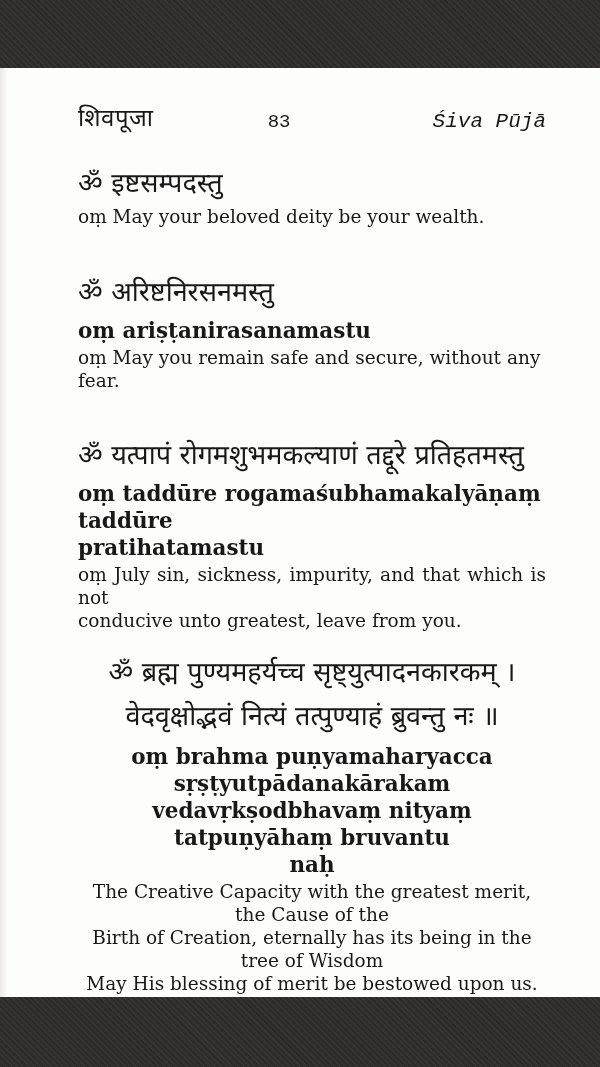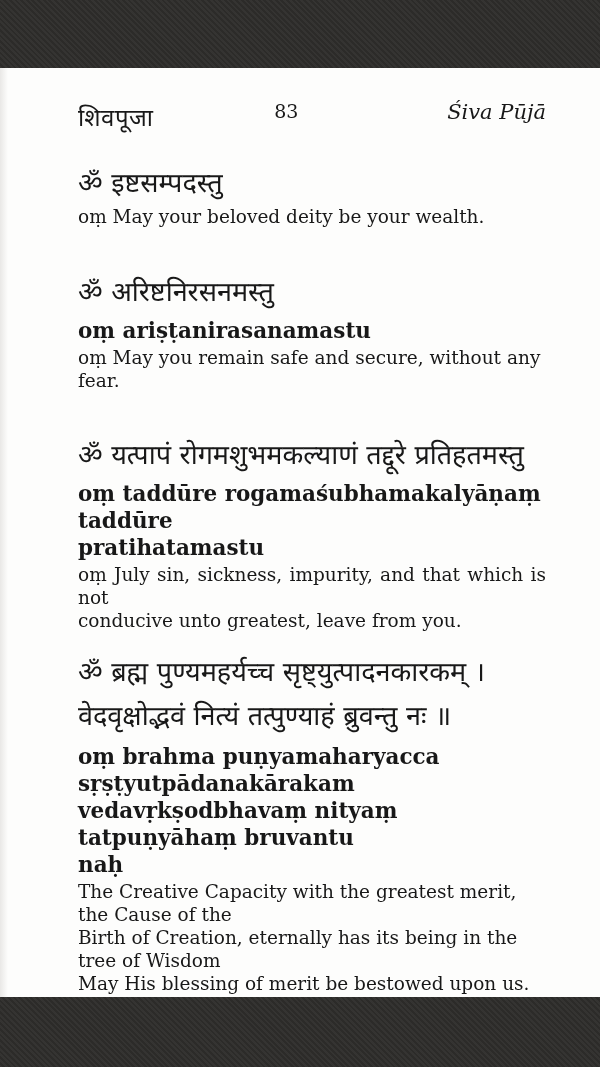--- a/index.html
+++ b/index.html
@@ -40,37 +40,38 @@
     position: absolute;
     top: 68px;
     left: 0;
     width: 8px;
     height: 929px;
     background: linear-gradient(to right, #e9e8e6, #fdfdfc);
   }
   .header-row {
     display: flex;
     justify-content: space-between;
-    align-items: flex-start;
+    align-items: flex-end;
     margin-bottom: 16px;
+    font-family: Liberation Mono, monospace;
   }
   .hdr-dev {
     font-size: 24px;
     letter-spacing: 0.5px;
   }
   .hdr-num {
     font-size: 19px;
     transform: translateX(-14px);
   }
   .hdr-title {
     font-style: italic;
     font-size: 21px;
   }
   .section { margin-top: 30px; }
-  .section.tight { margin-top: 18px; }
+  .section.tight { margin-top: 18px; text-align: center; }
   .dev-line {
     font-size: 27px;
     line-height: 40px;
     white-space: nowrap;
   }
   .dev-line.wide { line-height: 44px; }
   .translit {
     font-weight: bold;
     font-size: 21.5px;
     line-height: 27px;

